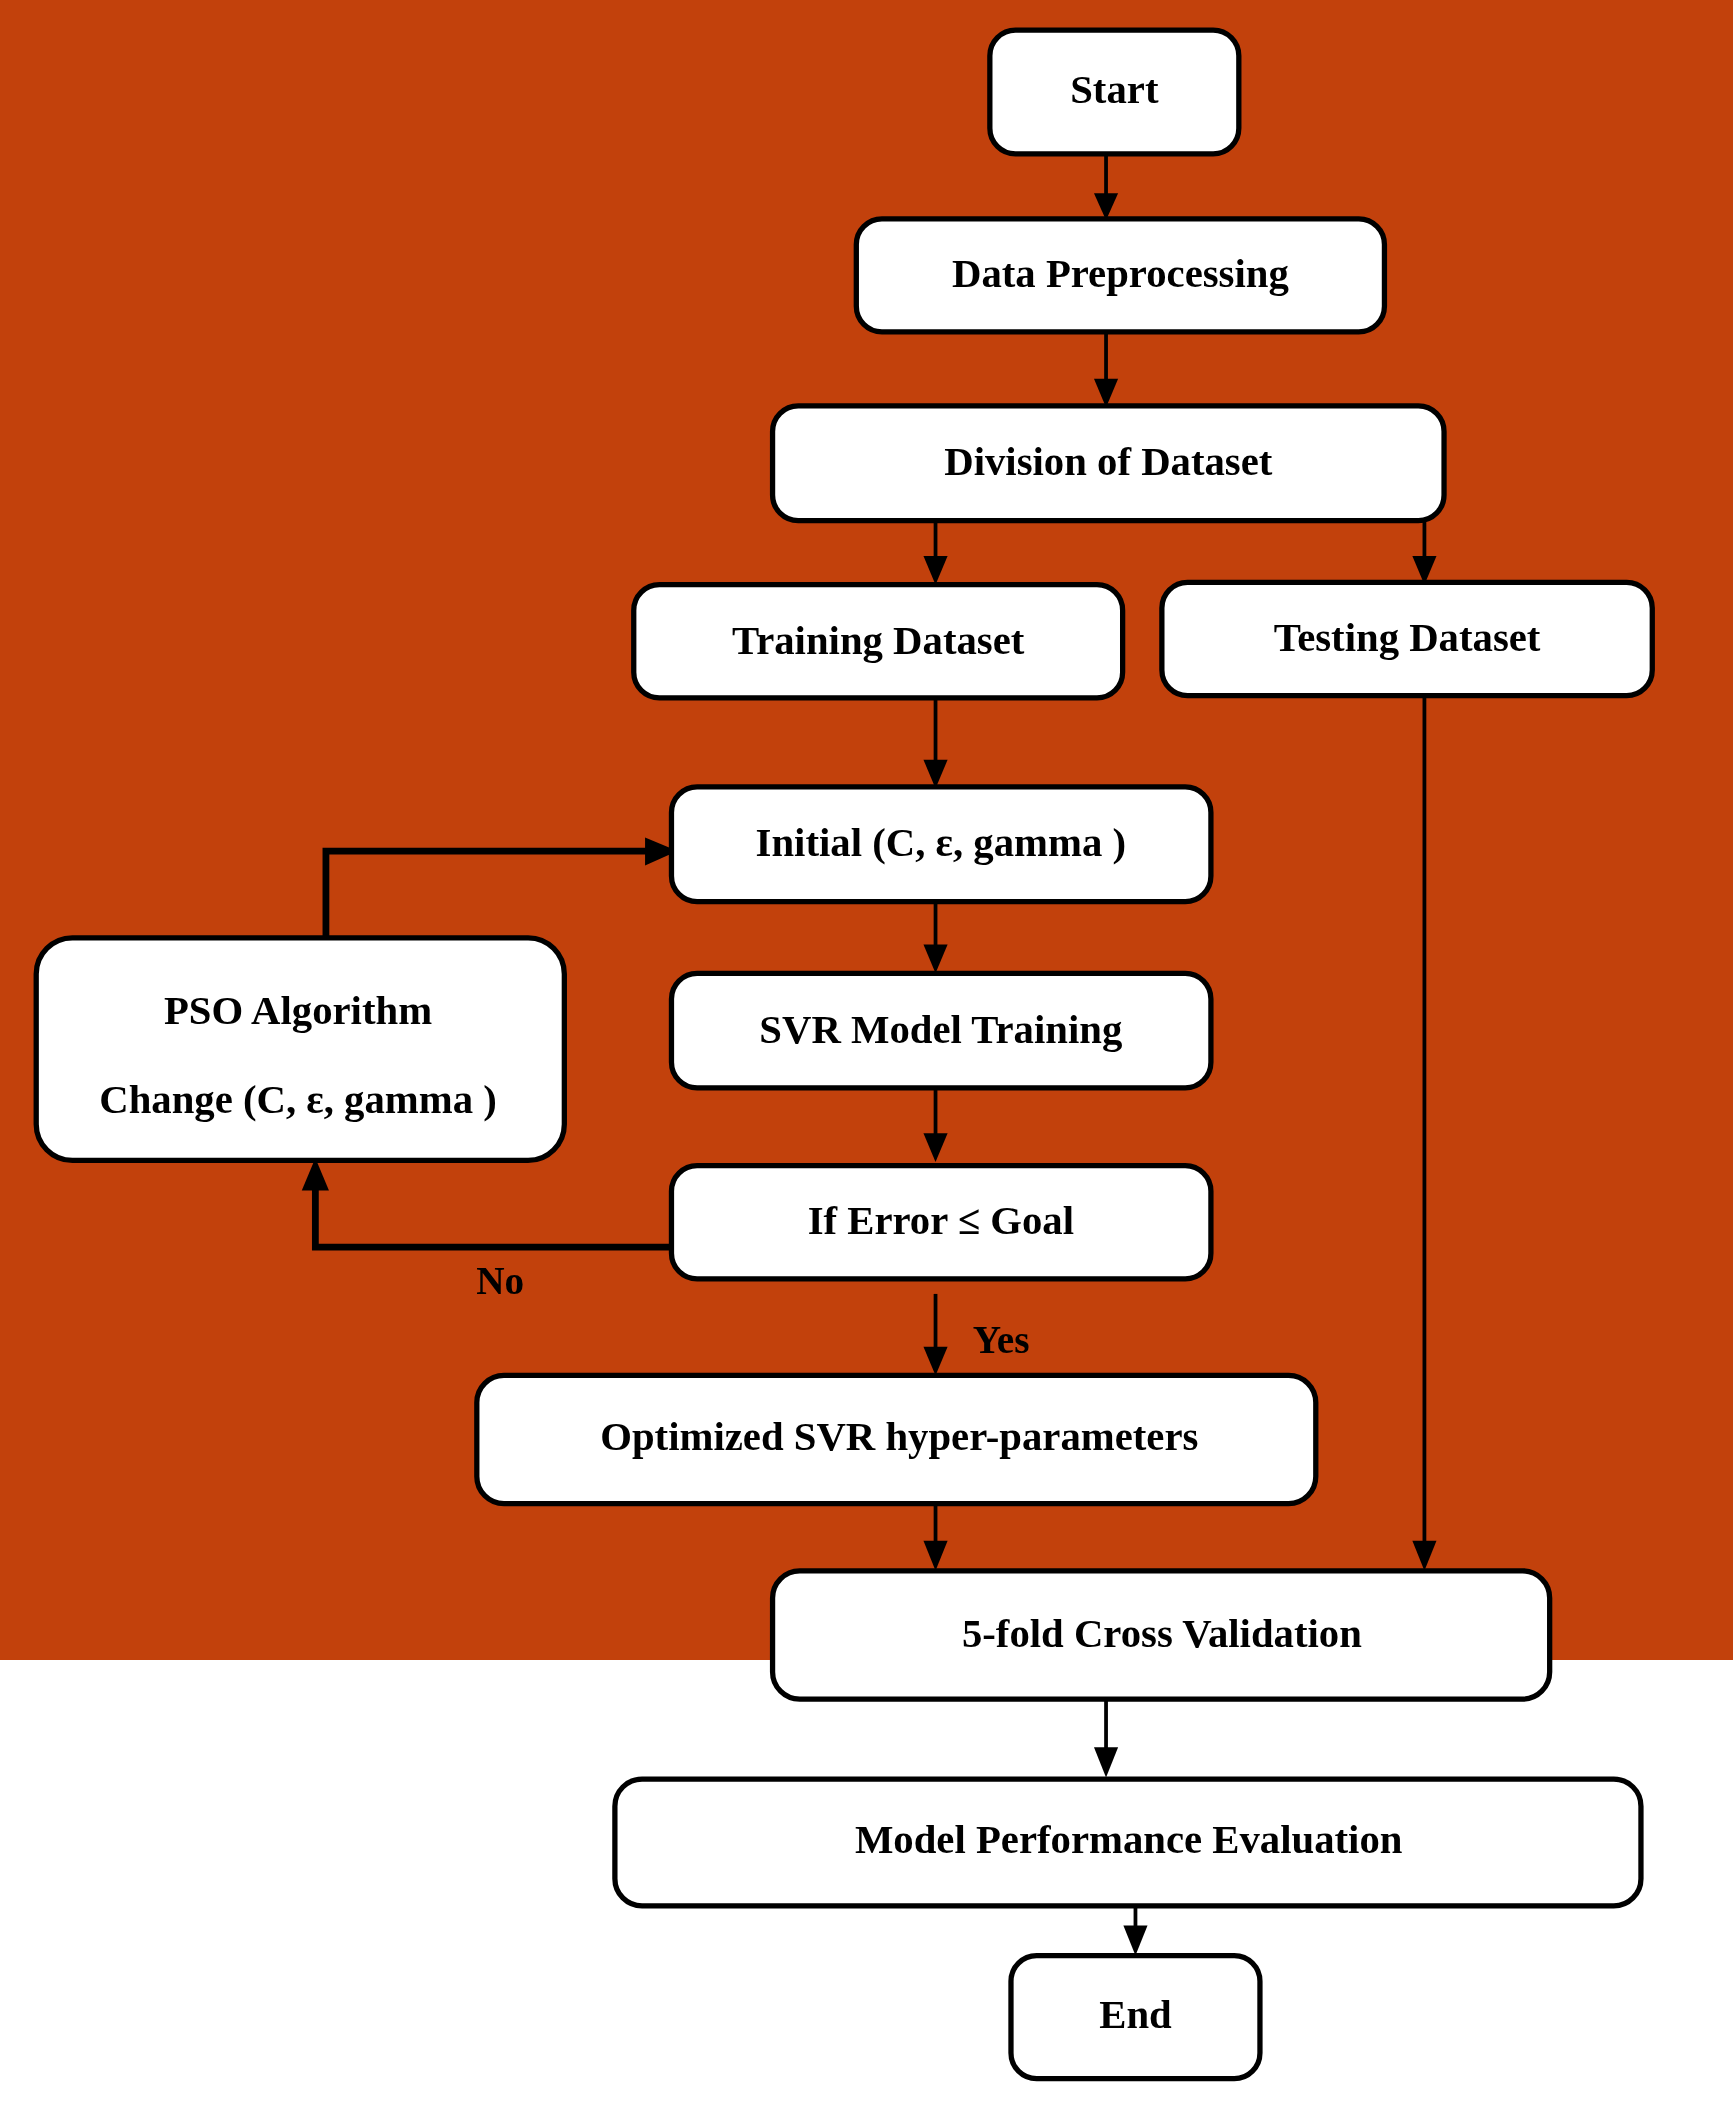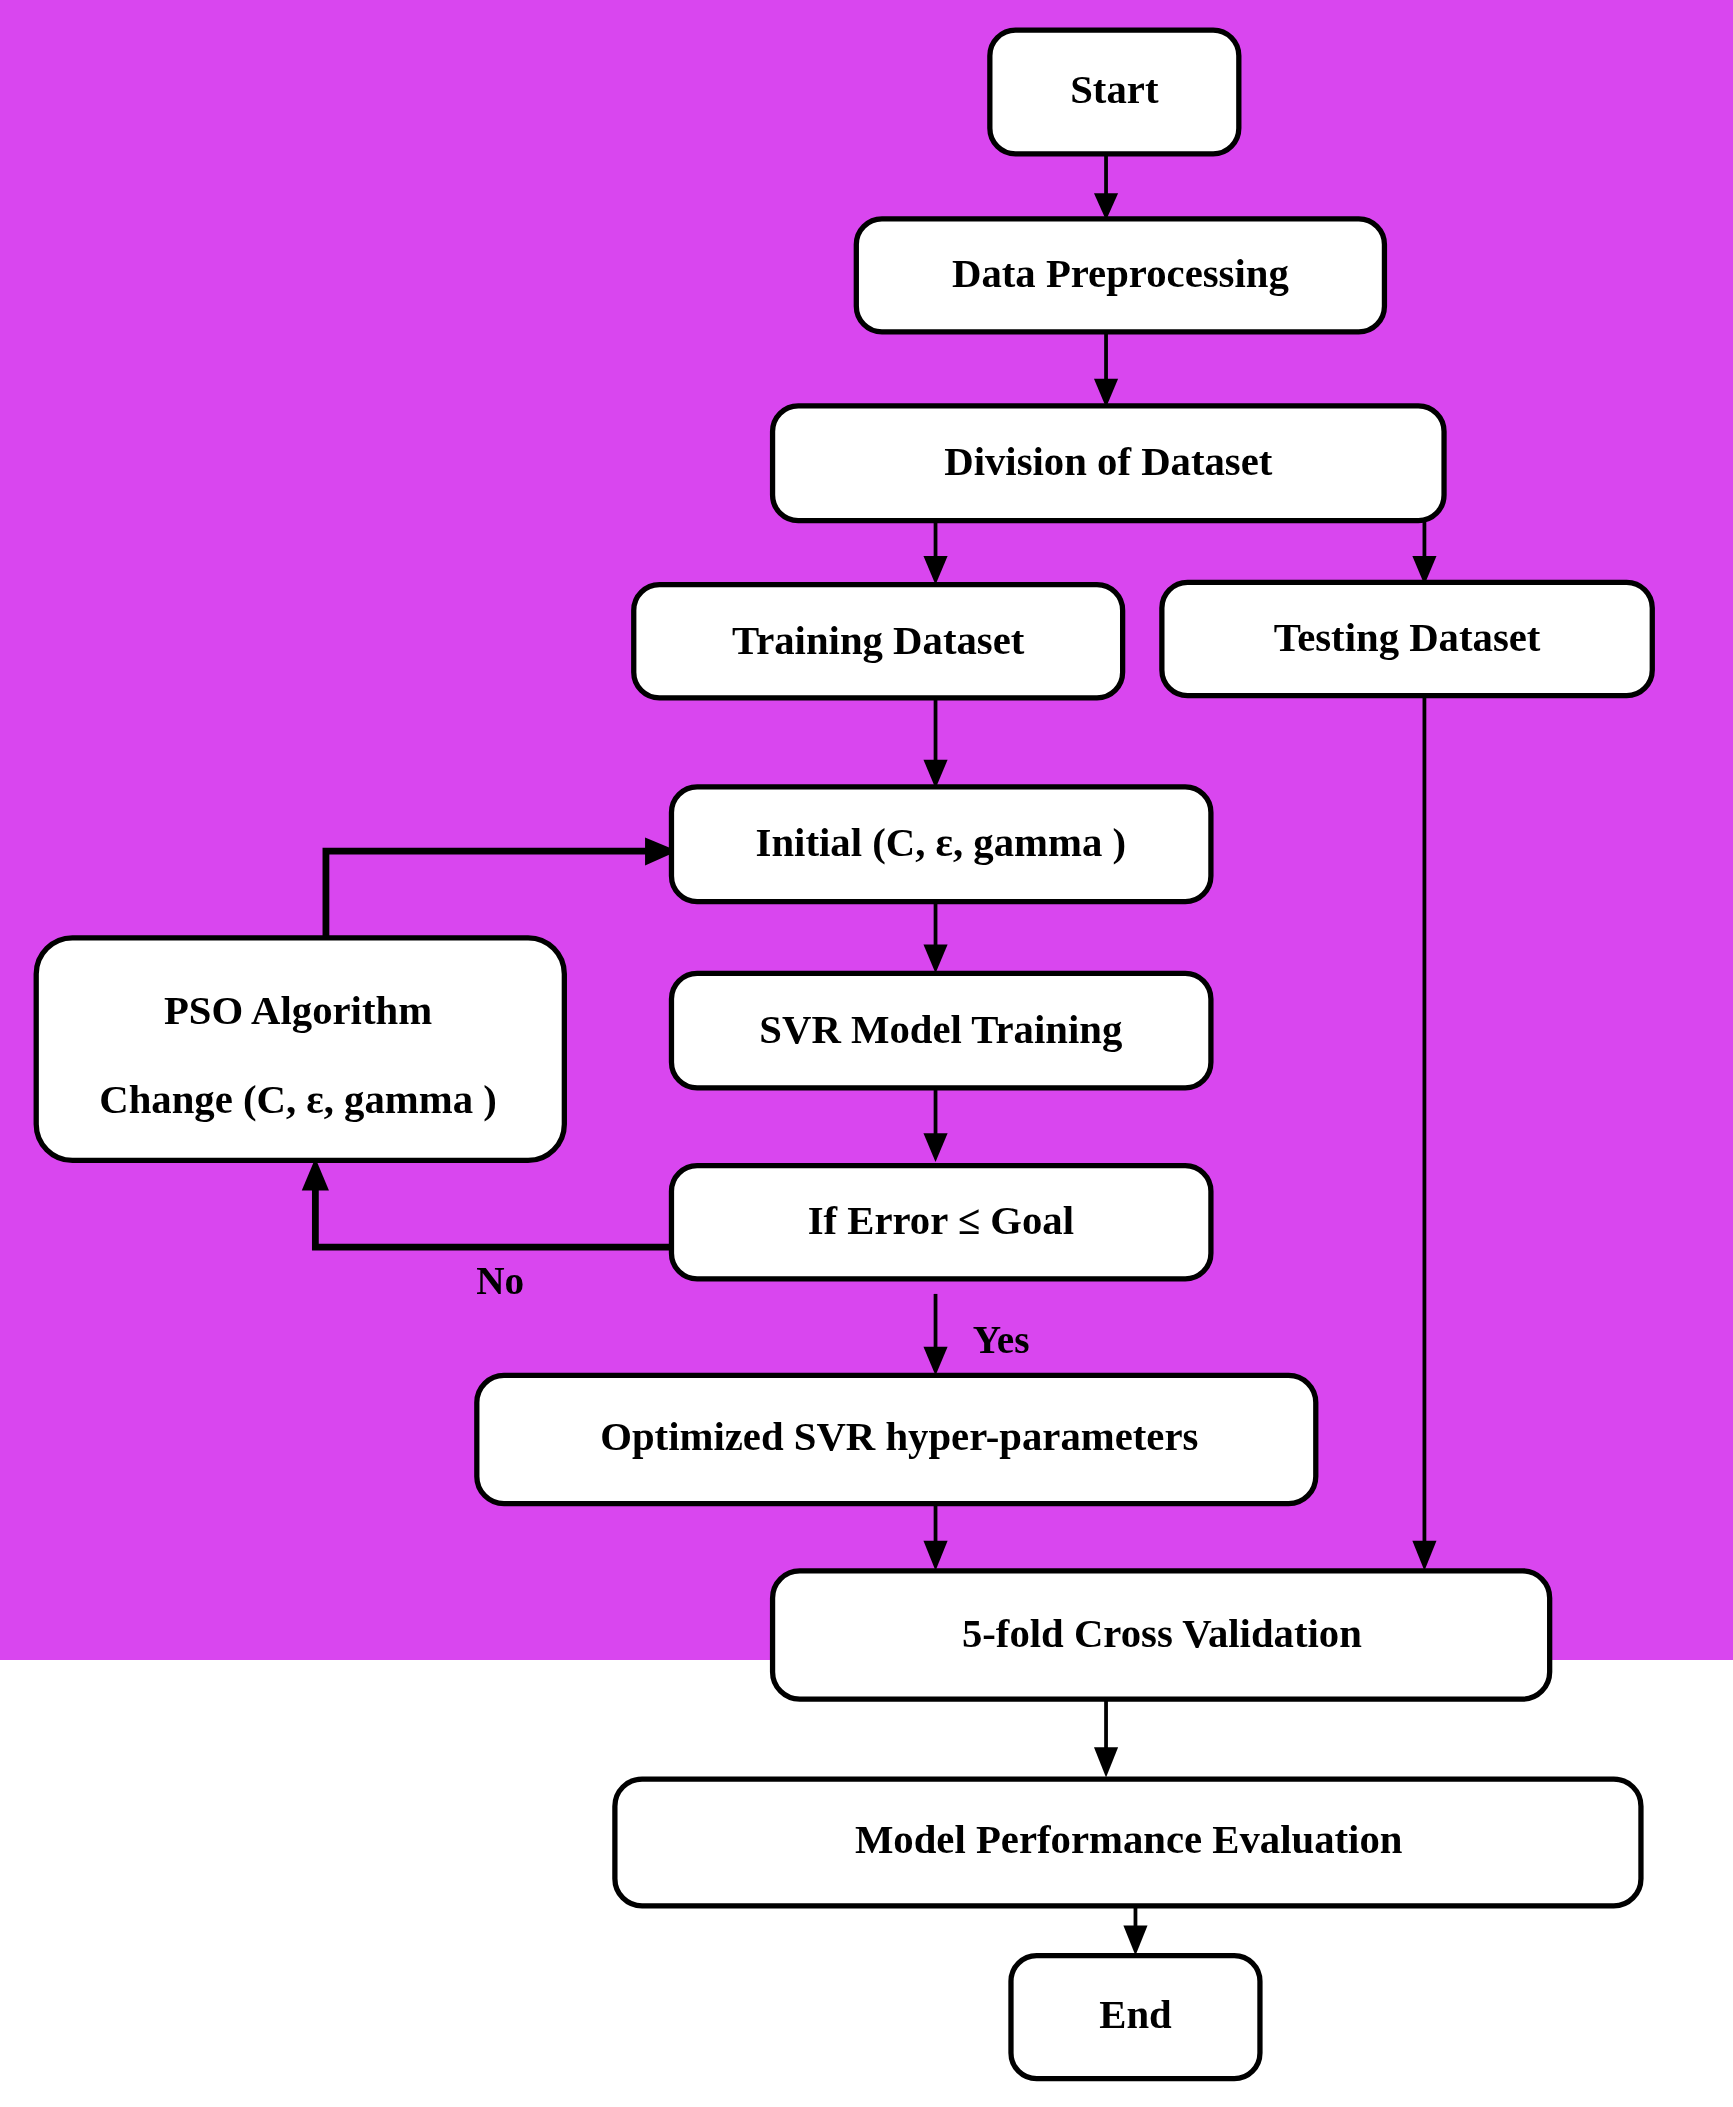--- a/index.html
+++ b/index.html
@@ -10,21 +10,21 @@
   body {
     width: 1733px;
     height: 2108px;
     font-family: "Liberation Serif", "DejaVu Serif", serif;
     overflow: hidden;
   }
   #flowchart-root {
     position: relative;
     width: 1733px;
     height: 1660px;
-    background: #d946ef;
+    background: #c2410c;
   }
   svg.chart-canvas {
     position: absolute;
     top: 0;
     left: 0;
     width: 1733px;
     height: 2108px;
     display: block;
   }
   .node-box {

